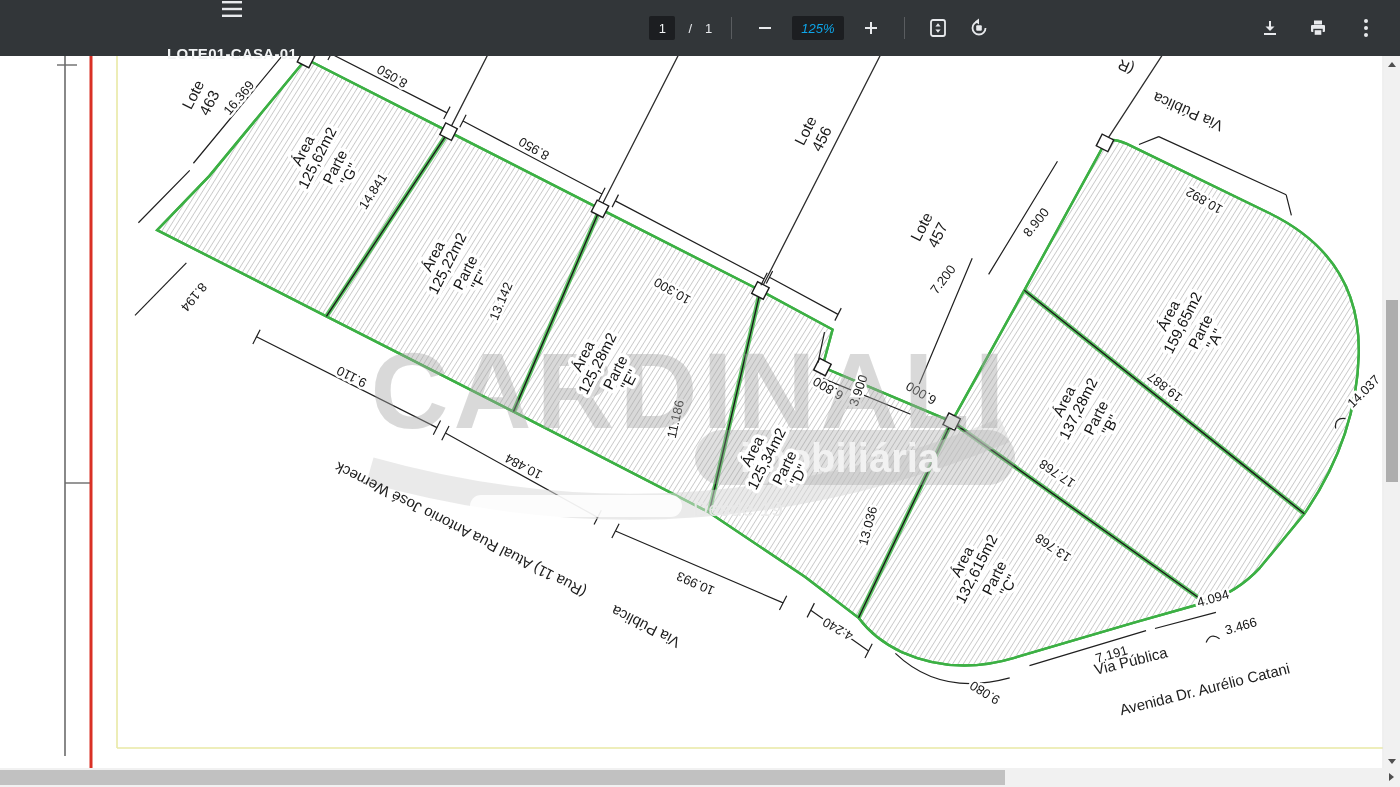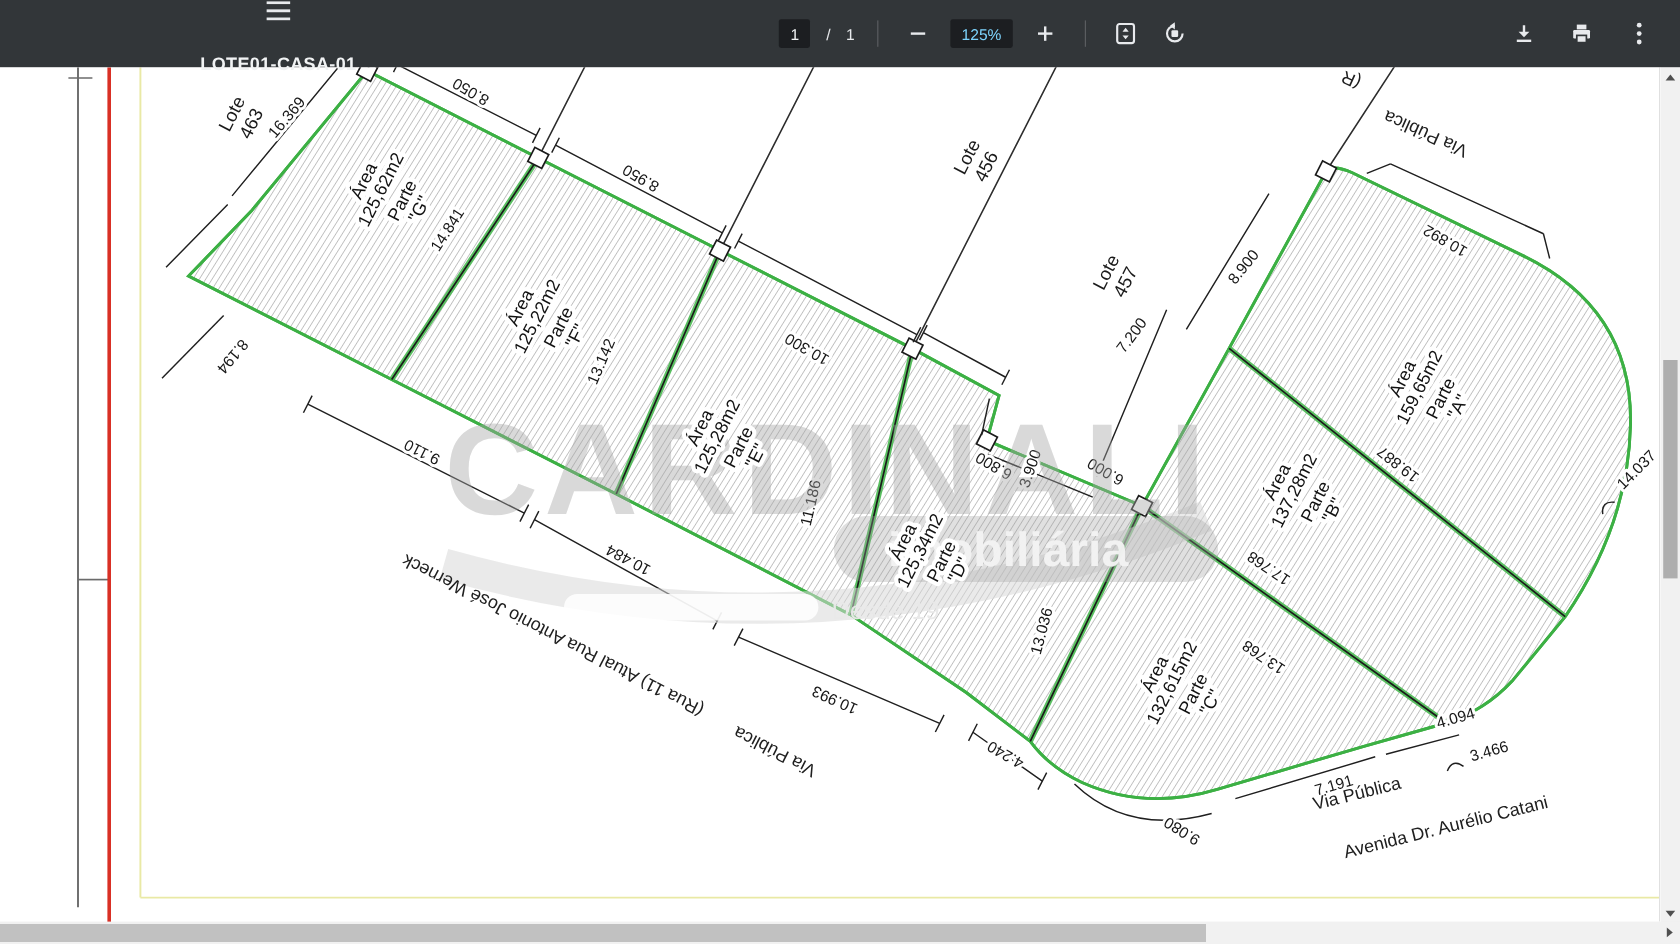--- a/index.html
+++ b/index.html
@@ -6,21 +6,21 @@
     font-family:"Liberation Sans",sans-serif;}
   .toolbar{position:absolute;left:0;top:0;width:1400px;height:56px;background:#323639;
     display:flex;align-items:center;color:#e8eaed;z-index:30;}
   .tb-left{display:flex;align-items:center;gap:22px;padding-left:22px;width:420px;flex-direction:column;}
   .tb-title{font-size:15px;font-weight:bold;letter-spacing:.3px;color:#f1f3f4;}
   .tb-center{display:flex;align-items:center;gap:13px;flex:1;justify-content:center;}
   .tb-right{display:flex;align-items:center;gap:20px;padding-right:20px;width:180px;justify-content:flex-end;}
   .pagebox{background:#1c1e21;border-radius:2px;width:26px;height:24px;display:flex;
     align-items:center;justify-content:center;font-size:13px;color:#f1f3f4;}
   .zoombox{background:#1c1e21;border-radius:2px;height:24px;padding:0 9px;display:flex;
-    align-items:center;font-size:13px;color:#7dd3fc;}
+    align-items:center;font-size:13px;color:#0ea5e9;font-style:italic;}
   .tbtxt{font-size:13px;color:#e8eaed;}
   .vdiv{width:1px;height:22px;background:#5a5d60;margin:0 6px;}
   .icbtn{display:flex;align-items:center;justify-content:center;width:28px;height:28px;cursor:pointer;}
   .plat-svg{position:absolute;left:0;top:56px;z-index:5;}
   
   .vscroll{position:absolute;right:0;top:56px;width:16px;height:714px;background:#f1f1f1;z-index:20;}
   .vthumb{position:absolute;left:2px;top:244px;width:12px;height:182px;background:#aeaeae;}
   .hscroll{position:absolute;left:0;top:768px;width:1400px;height:19px;background:#f1f1f1;z-index:21;}
   .hthumb{position:absolute;left:0;top:2px;width:1005px;height:15px;background:#c1c1c1;}
   .arrow{width:0;height:0;position:absolute;}

